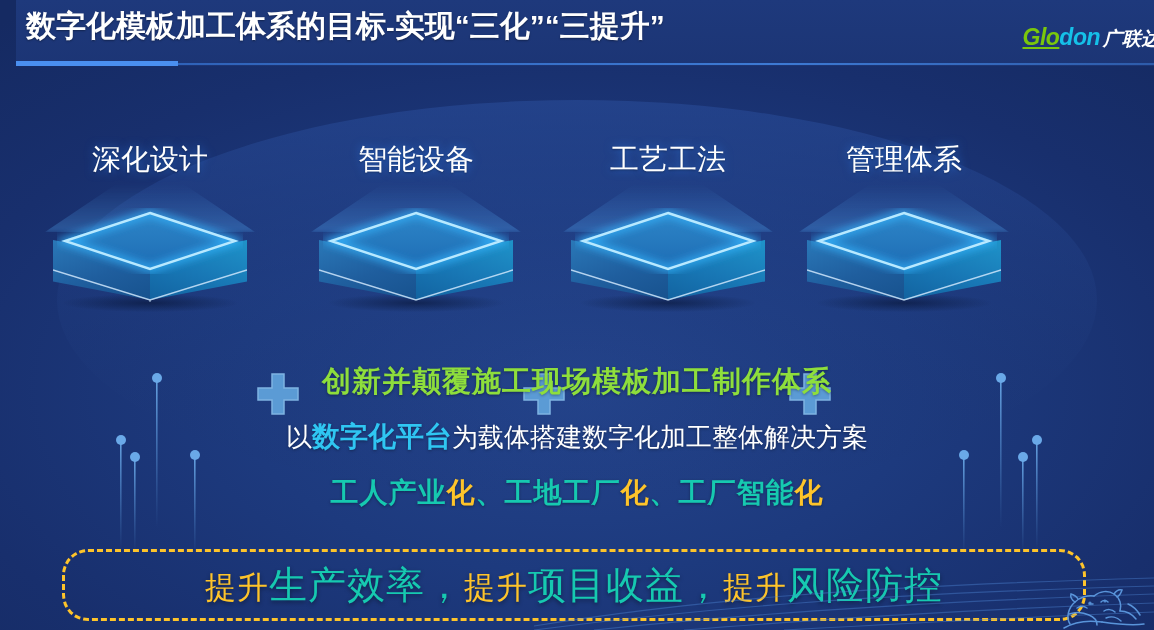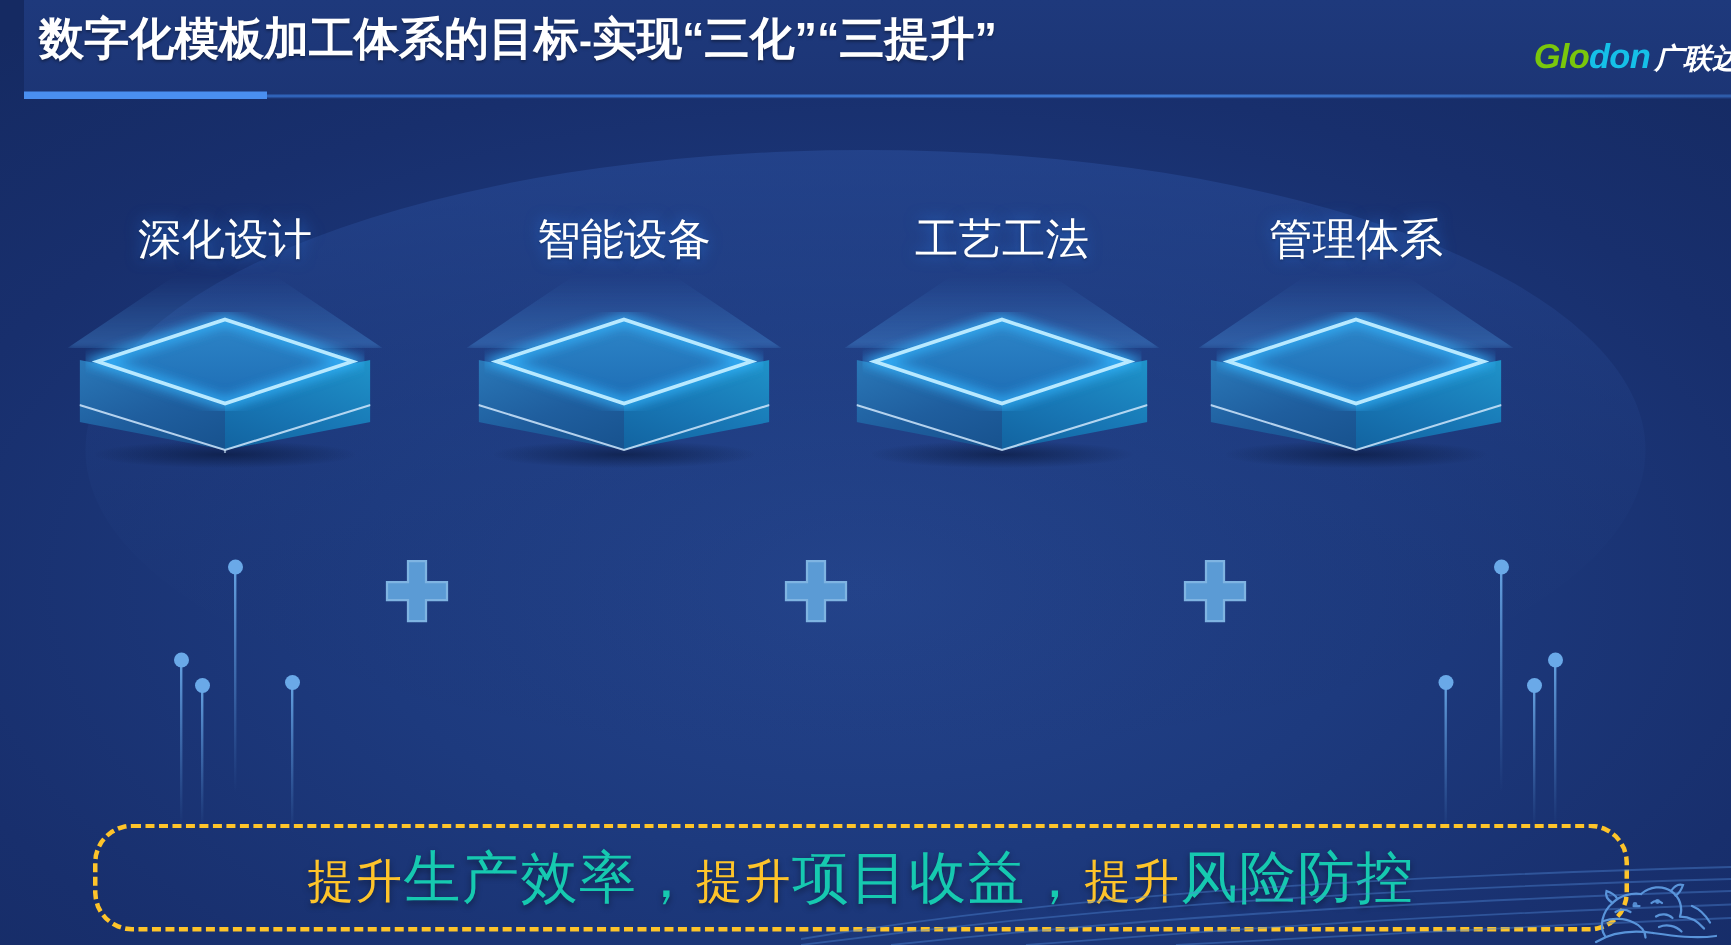--- a/index.html
+++ b/index.html
@@ -37,21 +37,21 @@
   }
   
   .logo{
     position:absolute;right:10px;top:24px;height:26px;
     display:flex;align-items:baseline;white-space:nowrap;
   }
   .logo .g-en{
     font-size:23px;font-weight:bold;font-style:italic;
     letter-spacing:-.5px;
   }
-  .logo .g-green{color:#7ac70c;}
+  .logo .g-green{color:#7ac70c;text-decoration:underline;}
   .logo .g-cyan{color:#15c0e8;}
   .logo .g-cn{
     font-size:19px;font-weight:bold;color:#ffffff;margin-left:3px;
     font-style:italic;letter-spacing:0px;font-family:Liberation Serif, serif;
   }
   
   .boxes{position:absolute;left:0;top:140px;width:1154px;height:160px;}
   .unit{position:absolute;top:0;width:232px;height:160px;}
   .unit .ulabel{
     position:absolute;left:0;top:0;width:232px;text-align:center;
@@ -312,20 +312,29 @@
           <path d="M16 2 H28 V16 H42 V28 H28 V42 H16 V28 H2 V16 H16 Z" fill="#5b9bd5" stroke="#7fb4e2" stroke-width="1.5"></path>
         </svg>
     </div>
     <div class="plus" style="left:788px;">
       <svg viewBox="0 0 44 44">
           <path d="M16 2 H28 V16 H42 V28 H28 V42 H16 V28 H2 V16 H16 Z" fill="#5b9bd5" stroke="#7fb4e2" stroke-width="1.5"></path>
         </svg>
     </div>
   </div>
 
+  <div class="mid">
+    <div class="line1">创新并颠覆施工现场模板加工制作体系</div>
+    <div class="line2">
+      <span>以</span><span class="hl">数字化平台</span><span>为载体搭建数字化加工整体解决方案</span>
+    </div>
+    <div class="line3">
+      <span>工人产业</span><span class="yl">化</span><span>、</span><span>工地工厂</span><span class="yl">化</span><span>、</span><span>工厂智能</span><span class="yl">化</span>
+    </div>
+  </div>
 
   <div class="bottombox">
     <div class="bottomtext">
       <span class="tl">提升</span><span class="tc">生产效率</span><span class="tc">，</span><span class="tl">提升</span><span class="tc">项目收益</span><span class="tc">，</span><span class="tl">提升</span><span class="tc">风险防控</span>
     </div>
   </div>
 
   <div class="waves">
     <svg viewBox="0 0 620 70" preserveAspectRatio="none">
       <g fill="none" stroke="#4f87d6" stroke-width="1.2" opacity="0.75">

